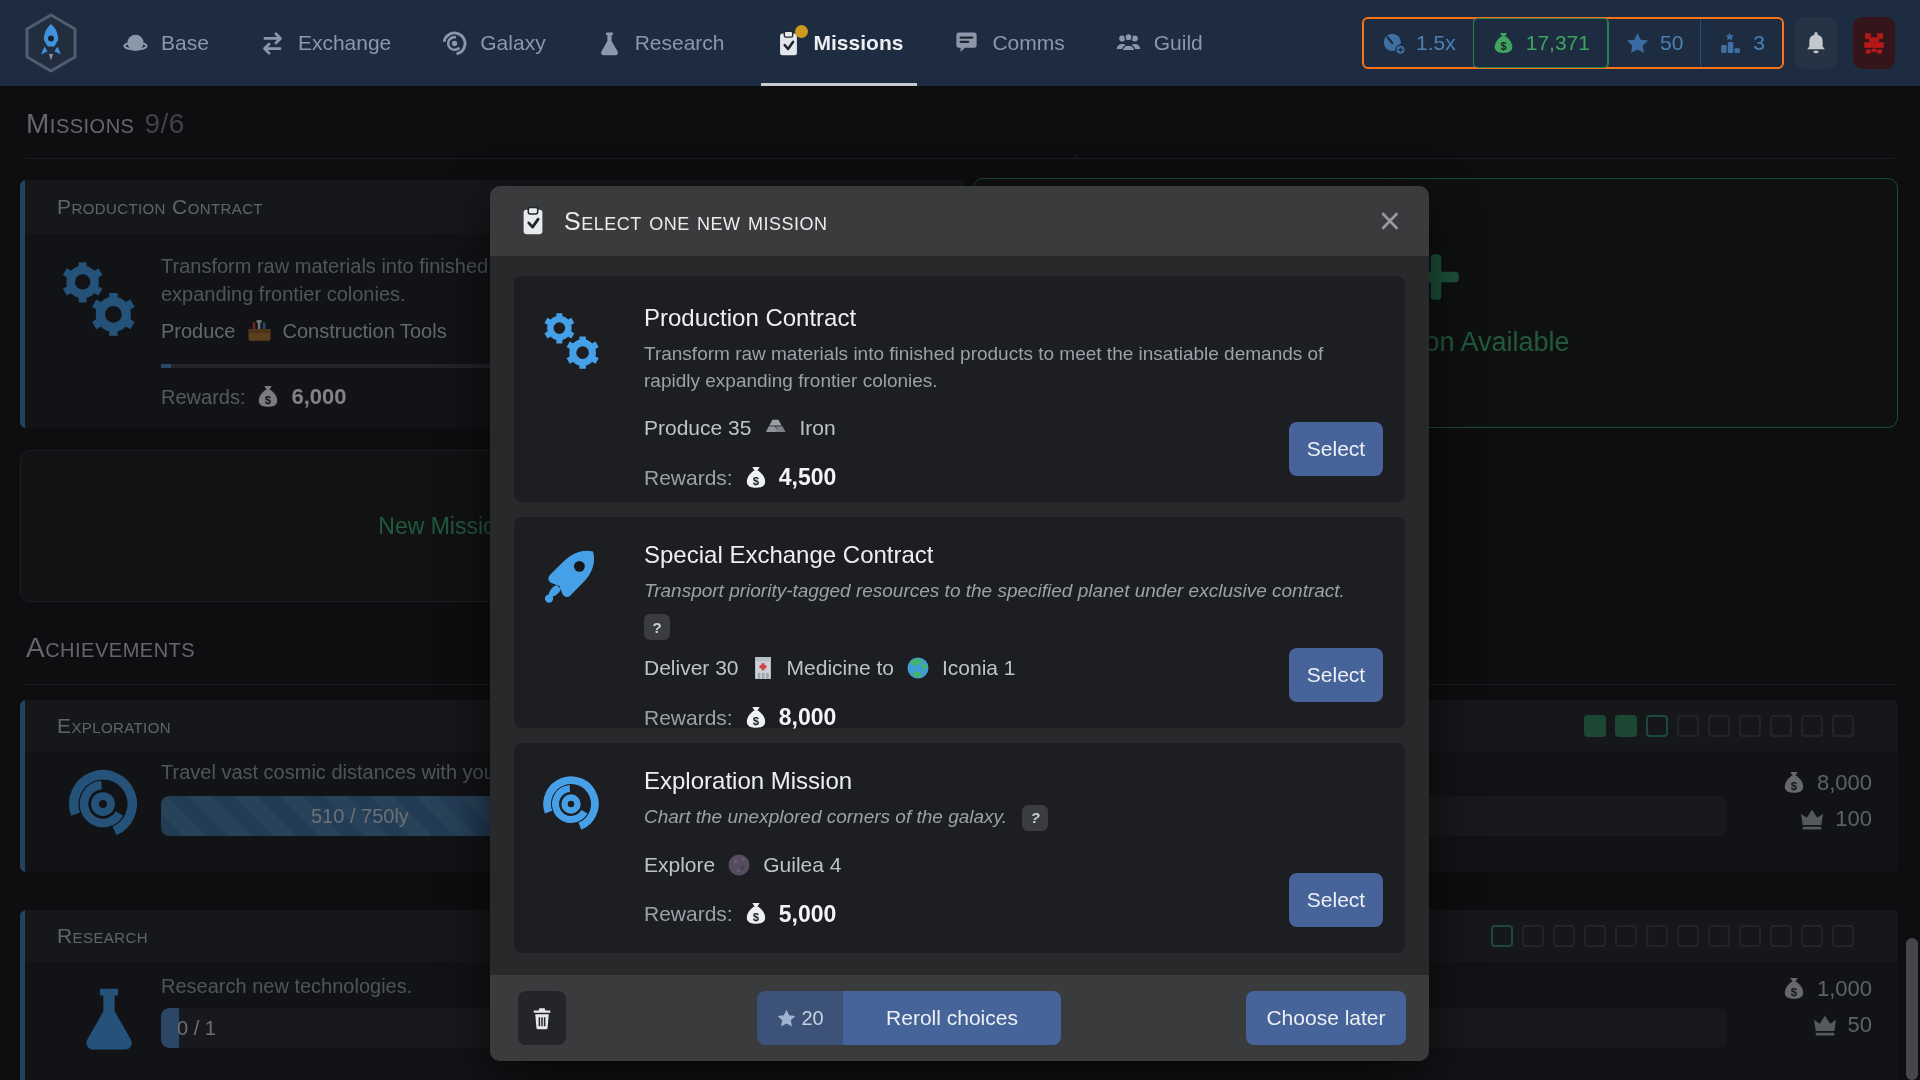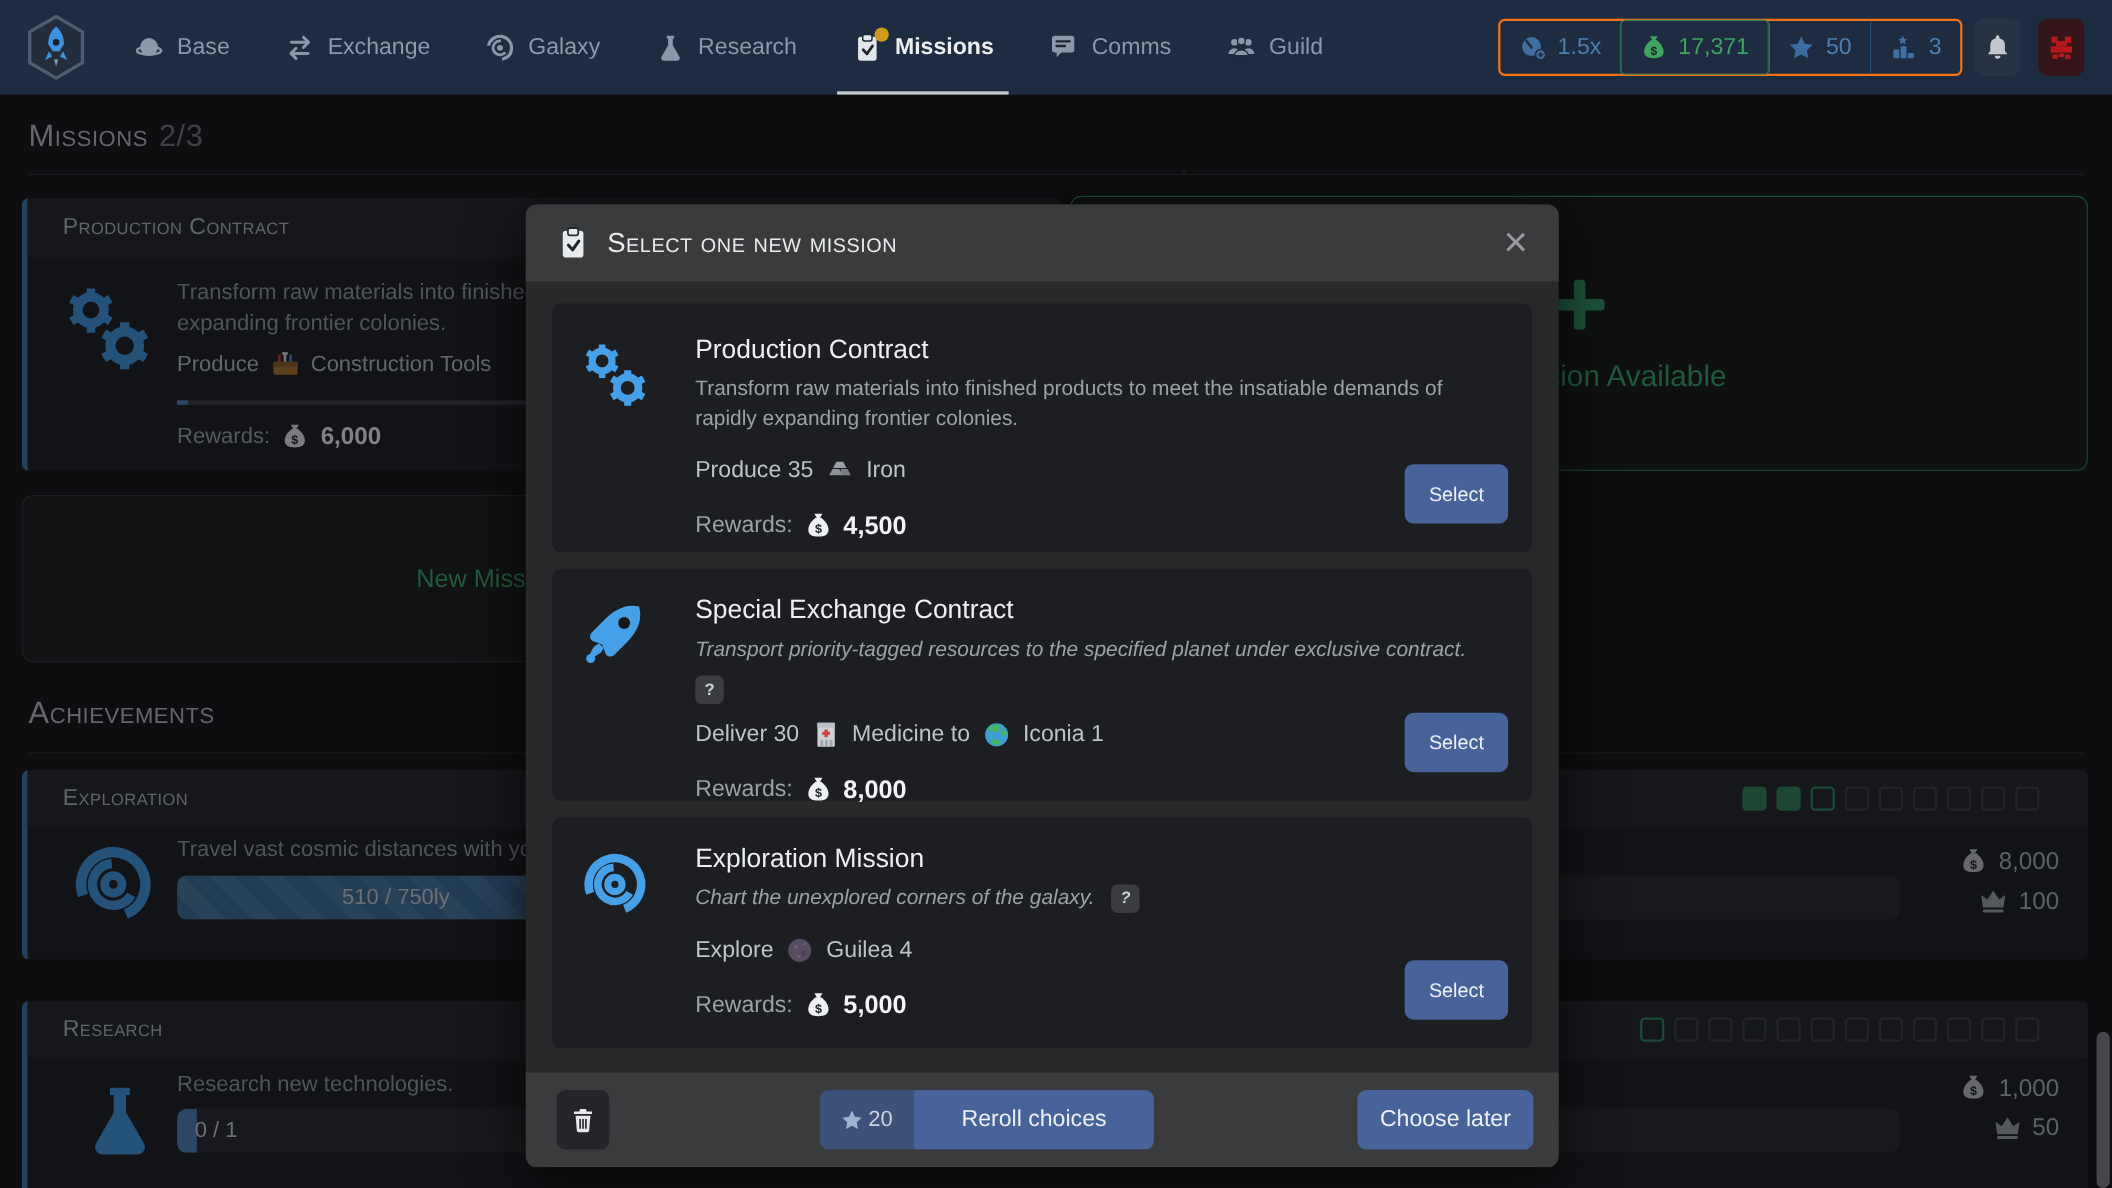--- a/index.html
+++ b/index.html
@@ -83,21 +83,21 @@
   .ach-rew{position:absolute;right:26px;display:flex;align-items:center;gap:10px;
            font-size:22px;color:#a9afb7;justify-content:flex-end;}
   .ach-rew .ic{width:26px;height:26px;color:#b9bec4;}
 
   
   .overlay{position:absolute;inset:0;background:rgba(8,9,11,0.47);z-index:30;}
   .scroll-thumb{position:absolute;right:2px;top:938px;width:12px;height:142px;border-radius:6px;
                 background:#46474a;z-index:45;}
 
   
-  .modal{position:absolute;left:478px;top:186px;width:939px;height:875px;border-radius:10px;
+  .modal{position:absolute;left:490px;top:186px;width:939px;height:875px;border-radius:10px;
          background:#28292b;z-index:50;box-shadow:0 14px 50px rgba(0,0,0,.65);}
   .mhead{height:70px;background:#3a3b3d;border-radius:10px 10px 0 0;display:flex;align-items:center;
          padding:0 28px;gap:16px;}
   .mhead .ic{width:30px;height:30px;color:#e8eaec;}
   .mtitle{font-variant-caps:small-caps;font-size:25px;color:#e9ebed;letter-spacing:.5px;}
   .mclose{margin-left:auto;font-size:38px;color:#97999d;cursor:pointer;line-height:1;font-weight:300;}
 
   .mbody{position:absolute;top:70px;bottom:86px;left:0;right:0;padding:20px 24px;
          display:flex;flex-direction:column;gap:15px;}
   .mcard{position:relative;background:#1d1e21;border-radius:8px;padding:28px 28px 24px;}
@@ -109,21 +109,21 @@
   .help{display:inline-flex;width:26px;height:26px;background:#3a3c3f;border-radius:6px;
         color:#cdd0d4;font-size:15px;font-weight:bold;align-items:center;justify-content:center;
         vertical-align:middle;cursor:pointer;}
   .help.row{margin-top:10px;}
   .obj{margin-top:20px;display:flex;align-items:center;gap:10px;font-size:21px;color:#bdc3c9;}
   .obj .ic{width:28px;height:28px;}
   .mrew{margin-top:22px;display:flex;align-items:center;gap:10px;font-size:21px;color:#9aa1a8;}
   .mrew .bag{width:26px;height:26px;color:#eef0f2;}
   .mrew .val{font-size:23px;font-weight:bold;color:#f2f4f6;}
   .select-btn{position:absolute;right:22px;bottom:26px;width:94px;height:54px;background:#46639a;
-      border-radius:8px;color:#eef1f4;font-size:18px;display:flex;align-items:center;
+      border-radius:8px;color:#eef1f4;font-size:21px;display:flex;align-items:center;
       justify-content:center;cursor:pointer;}
 
   .mfoot{position:absolute;bottom:0;left:0;right:0;height:86px;background:#3a3b3d;
          border-radius:0 0 10px 10px;}
   .trash-btn{position:absolute;left:28px;top:16px;width:48px;height:54px;background:#232528;
       border-radius:8px;display:flex;align-items:center;justify-content:center;color:#e6e8ea;cursor:pointer;}
   .trash-btn svg{width:24px;height:24px;}
   .reroll{position:absolute;left:267px;top:16px;height:54px;display:flex;border-radius:8px;
           overflow:hidden;cursor:pointer;}
   .rr-cost{width:86px;background:#3c5278;display:flex;align-items:center;justify-content:center;
@@ -283,21 +283,21 @@
   <div class="dot" style="left:1306px;top:396px"></div>
   <div class="dot" style="left:96px;top:496px"></div>
   <div class="dot" style="left:744px;top:652px"></div>
   <div class="dot" style="left:1004px;top:1066px"></div>
   <div class="dot" style="left:1316px;top:576px"></div>
   <div class="dot" style="left:28px;top:702px"></div>
 
   <div class="content">
 
     <div class="h-section" style="top:22px">
-      <span>Missions</span><span class="h-count">2/3</span>
+      <span>Missions</span><span class="h-count">9/6</span>
     </div>
     <div class="rule" style="top:72px"></div>
 
     <div class="card bluebar" style="left:20px;top:94px;width:945px;height:248px">
       <div class="chead">
         <span>Production Contract</span>
       </div>
       <svg class="bg-icon" style="left:32px;top:78px;width:82px;height:82px">
           <use href="#i-gears"></use>
         </svg>

